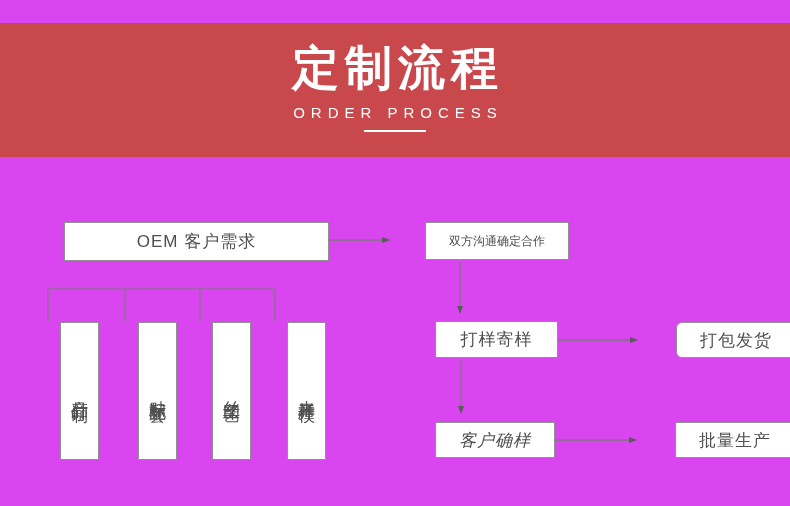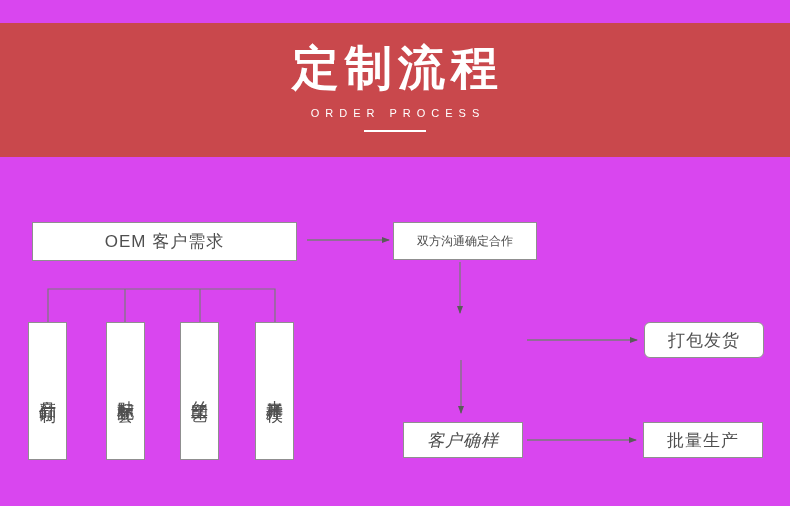--- a/index.html
+++ b/index.html
@@ -33,21 +33,21 @@
     font-size: 47px;
     line-height: 50px;
     font-weight: 700;
     letter-spacing: 6px;
     padding-left: 6px; 
     white-space: nowrap;
   }
   .banner-subtitle {
     margin-top: 12px;
     color: #ffffff;
-    font-size: 11px;
+    font-size: 15px;
     line-height: 16px;
     font-weight: 400;
     letter-spacing: 6px;
     padding-left: 6px;
     white-space: nowrap;
   }
   .banner-underline {
     margin-top: 9px;
     width: 62px;
     height: 2px;
@@ -64,20 +64,21 @@
     box-sizing: border-box;
     border: 1px solid #8f8f8f;
     background: #ffffff;
     display: flex;
     align-items: center;
     justify-content: center;
     color: #4f4f4f;
     font-size: 17px;
     letter-spacing: 1px;
     white-space: nowrap;
+    margin-left: 32px;
   }
   .node-oem        { left: 32px;  top: 222px; width: 265px; height: 39px; }
   .node-comm       { left: 393px; top: 222px; width: 144px; height: 38px; font-size: 12px; letter-spacing: 0; }
   .node-sampling   { left: 403px; top: 321px; width: 123px; height: 37px; }
   .node-shipping   { left: 644px; top: 322px; width: 120px; height: 36px; border-radius: 6px; }
   .node-confirm    { left: 403px; top: 422px; width: 120px; height: 36px; font-style: italic; }
   .node-mass       { left: 643px; top: 422px; width: 120px; height: 36px; }
 
   .node-vertical {
     top: 322px;
@@ -115,20 +116,21 @@
     <path d="M527,340 H637" stroke="#7a7a7a" stroke-width="1.3" fill="none" marker-end="url(#arrow)"></path>
     <path d="M461,360 V413" stroke="#7a7a7a" stroke-width="1.3" fill="none" marker-end="url(#arrow)"></path>
     <path d="M527,440 H636" stroke="#7a7a7a" stroke-width="1.3" fill="none" marker-end="url(#arrow)"></path>
     <path d="M48,322 V289 H275 V322" stroke="#7a7a7a" stroke-width="1.2" fill="none"></path>
     <path d="M125,289 V322" stroke="#7a7a7a" stroke-width="1.2" fill="none"></path>
     <path d="M200,289 V322" stroke="#7a7a7a" stroke-width="1.2" fill="none"></path>
   </svg>
 
   <div class="node node-oem">OEM 客户需求</div>
   <div class="node node-comm">双方沟通确定合作</div>
+  <div class="node node-sampling">打样寄样</div>
   <div class="node node-shipping">打包发货</div>
   <div class="node node-confirm">客户确样</div>
   <div class="node node-mass">批量生产</div>
 
   <div class="node node-vertical node-v1">产品订制</div>
   <div class="node node-vertical node-v2">贴标配套</div>
   <div class="node node-vertical node-v3">丝印工艺</div>
   <div class="node node-vertical node-v4">来样开模</div>
 
 </div>

